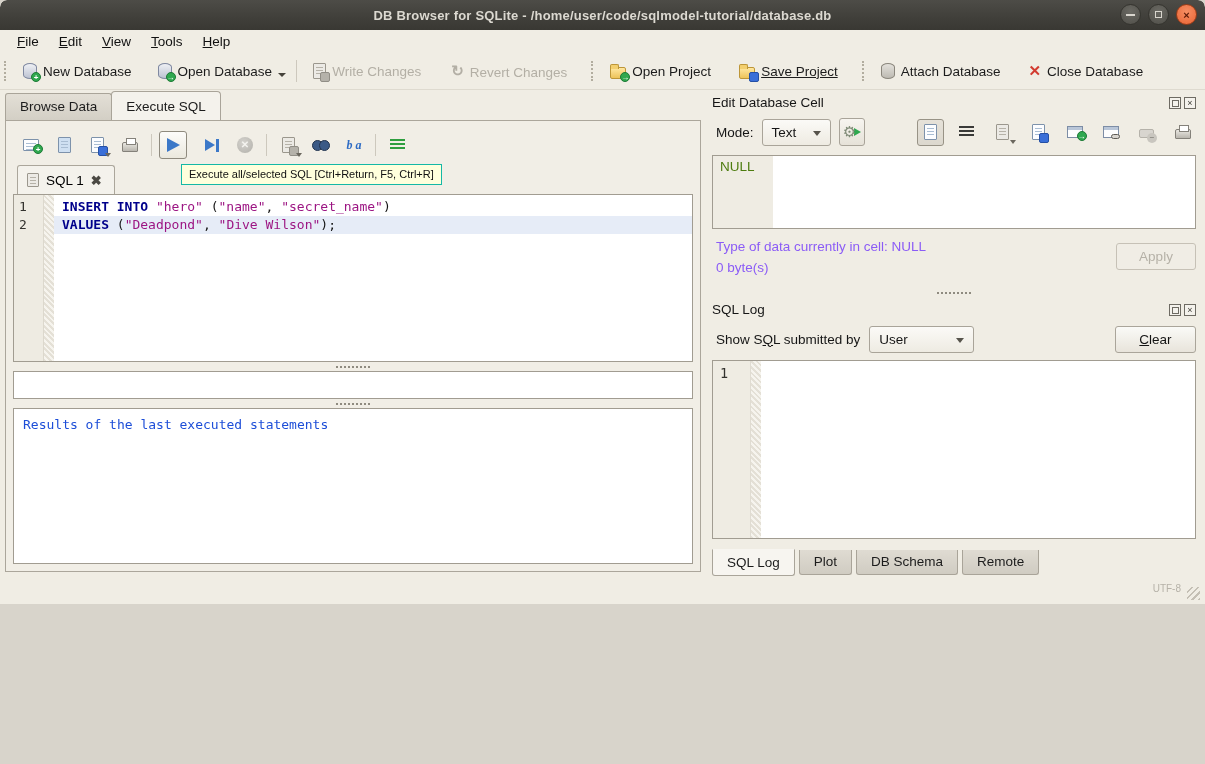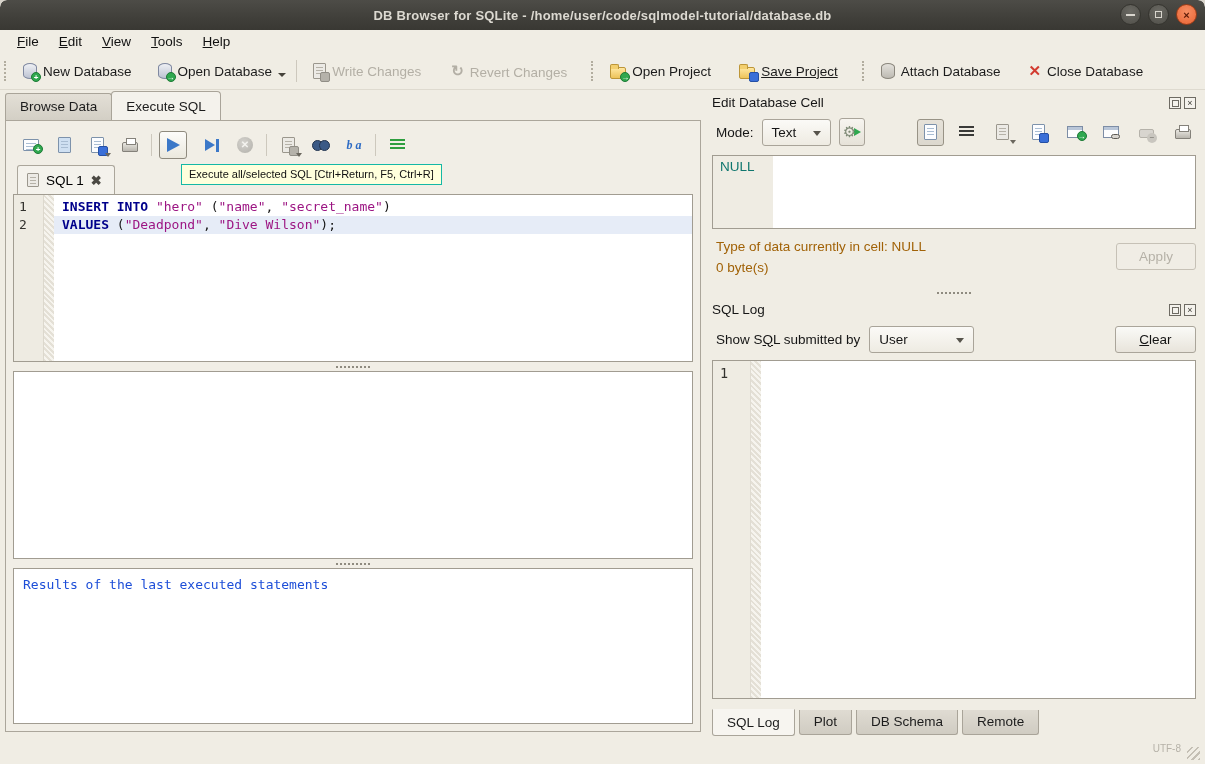--- a/index.html
+++ b/index.html
@@ -1,18 +1,18 @@
 <!DOCTYPE html>
 <html><head>
 <meta charset="utf-8">
 <style>
   * { margin:0; padding:0; box-sizing:border-box; }
   html,body { background:#d8d4cb; }
   body { font-family:"Liberation Sans", sans-serif; }
-  .window { position:relative; width:1205px; height:764px; background:#f0ede4; overflow:hidden; border-radius:7px 7px 0 0;padding-left:32px; }
+  .window { position:relative; width:1205px; height:604px; background:#f0ede4; overflow:hidden; border-radius:7px 7px 0 0;padding-left:32px; }
 
   
   .titlebar { position:absolute; top:0; left:0; right:0; height:30px;
     background:linear-gradient(180deg,#4d4c47 0%, #403f3a 60%, #393833 100%);
     border-radius:7px 7px 0 0; display:flex; align-items:center; justify-content:center; }
   .title-text { color:#dcd9d1; font-size:13px; font-weight:bold; letter-spacing:.2px; }
   .win-controls { position:absolute; right:8px; top:4px; display:flex; gap:7px; }
   .wbtn { width:21px; height:21px; border-radius:50%; display:flex; align-items:center; justify-content:center;
     background:radial-gradient(circle at 50% 35%, #6a6963, #504f49); border:1px solid #35342f; color:#d9d6ce; font-size:11px; }
   .wbtn.close { background:radial-gradient(circle at 50% 35%, #f58e63, #e96434); border:1px solid #9c3c17; color:#5d1a07; font-weight:bold; }
@@ -123,23 +123,23 @@
   .combo { height:27px; background:linear-gradient(#fbfaf7,#eeebe2); border:1px solid #a9a499; border-radius:3px; display:flex; align-items:center; font-size:13.5px; color:#161616; padding-left:9px; position:relative; }
   .combo .carr { position:absolute; right:9px; top:11px; width:0; height:0; border-left:4px solid transparent; border-right:4px solid transparent; border-top:5px solid #57544c; }
   .combo-mode { width:80px; }
   .combo-user { width:105px; }
   .tool-sq { width:30px; height:28px; border:1px solid #a9a499; border-radius:3px; background:linear-gradient(#f7f5f0,#e6e2d8); display:flex; align-items:center; justify-content:center; }
   .cell-icons { display:flex; align-items:center; gap:9px; margin-left:44px; }
   .cbtn { width:27px; height:27px; display:flex; align-items:center; justify-content:center; position:relative; }
   .cbtn.pressed { border:1px solid #989386; border-radius:3px; background:linear-gradient(#e6e2d9,#dcd8ce); }
 
   .cell-box { height:74px; border:1px solid #a19c91; background:#fff; display:flex; margin-top:4px; }
-  .cell-gutter { width:60px; background:#efece3; font-size:13.5px; color:#0f766e; padding:3px 0 0 7px; }
+  .cell-gutter { width:60px; background:#efece3; font-size:13.5px; color:#4d7c0f; padding:3px 0 0 7px; }
   .cell-info { position:relative; height:58px; padding:10px 0 0 4px; }
-  .info-line { font-size:13.5px; color:#a16207; margin-bottom:6px; }
+  .info-line { font-size:13.5px; color:#8b5cf6; margin-bottom:6px; }
   .btn { height:27px; border:1px solid #aaa59a; border-radius:3px; background:linear-gradient(#fafaf7,#e8e4db); font-size:13.5px; display:flex; align-items:center; justify-content:center; }
   .btn.disabled { color:#b5b1a7; background:#f0ede5; border-color:#c6c1b6; }
   .apply-btn { position:absolute; right:0; top:14px; width:80px;margin-left:35px; }
 
   .vsplit { height:12px; display:flex; align-items:center; justify-content:center; }
 
   .filter-row { height:38px; display:flex; align-items:center; gap:9px; padding-left:4px; }
   .clear-btn { width:81px; margin-left:auto; color:#141414; }
 
   .log-box { flex:1; border:1px solid #a19c91; background:#fff; display:flex; overflow:hidden; margin-top:2px; }

